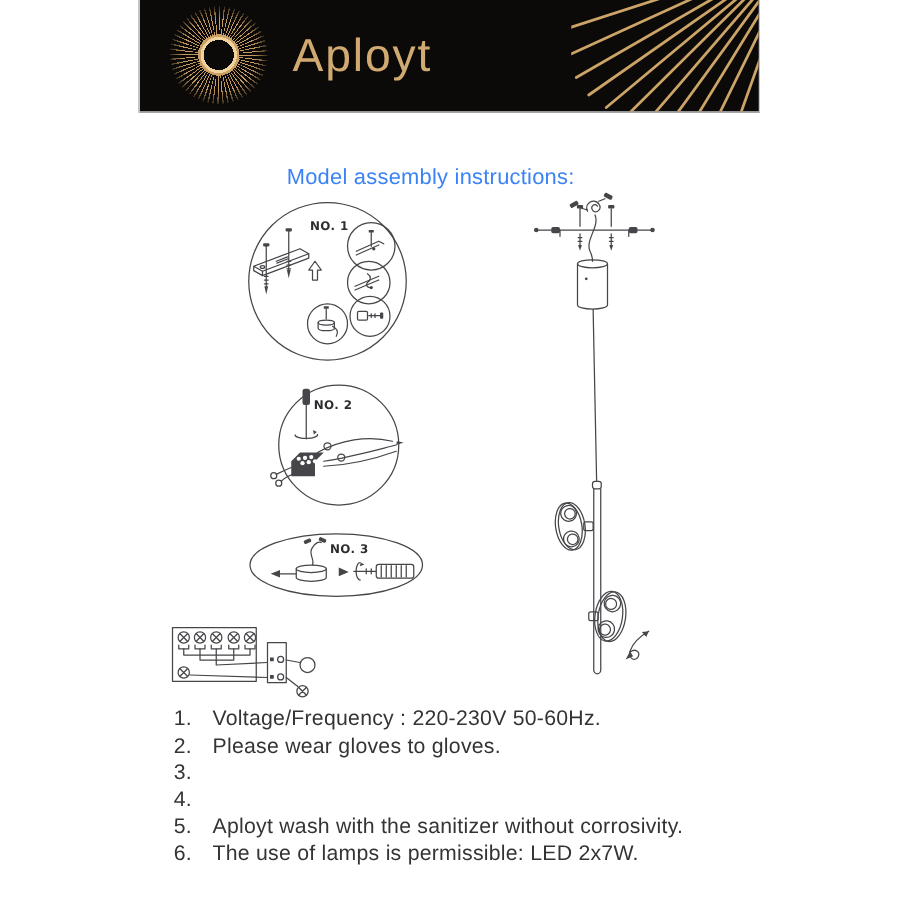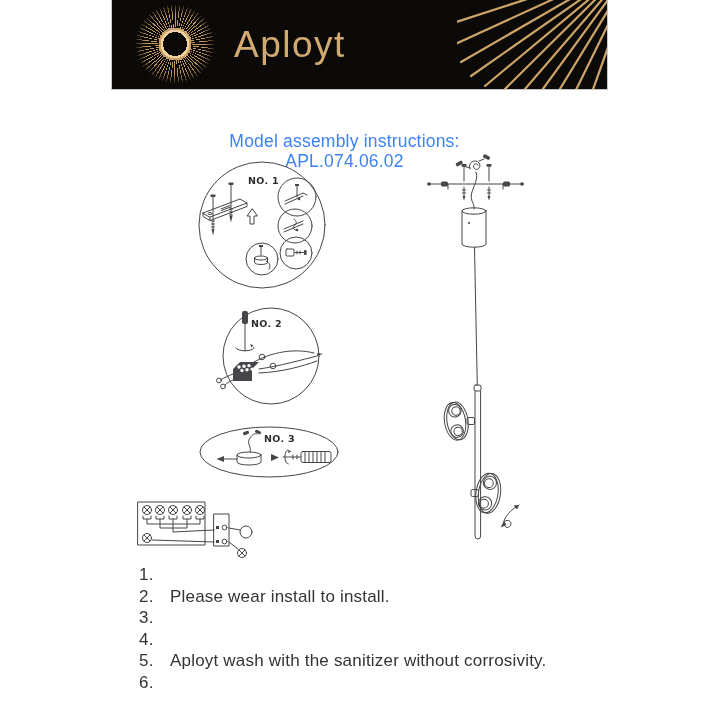--- a/index.html
+++ b/index.html
@@ -65,21 +65,20 @@
       <line x1="164" y1="-18" x2="80" y2="97"></line>
       <line x1="166" y1="-14" x2="98" y2="97"></line>
       <line x1="168" y1="-10" x2="116" y2="96"></line>
       <line x1="170" y1="-6" x2="134" y2="95"></line>
     </g>
   </svg>
 </div>
 
 <div class="titleblock">
   <div>Model assembly instructions:</div>
-  <div>APL.074.06.02</div>
 </div>
 
 <svg class="drawings" width="720" height="720" viewBox="0 0 720 720">
 
   <g>
     <circle class="ln" cx="262" cy="225" r="63"></circle>
     <text class="figlabel" x="248" y="184">NO. 1</text>
 
     <path class="ln" d="M203,213 L240,199 L247,203 L210,217 Z"></path>
     <path class="ln" d="M203,213 L203,216.5 L210,220.5 L210,217"></path>
@@ -294,31 +293,33 @@
 
     <path class="ln" d="M519,505 C512,509 506,515 504,521 C502.5,527 508,529.5 510.5,525.5 C512.5,521.5 508,518.5 504.5,521.5"></path>
     <path class="fill" d="M519,505 l-5.5,0.5 l3.5,4 Z"></path>
     <path class="fill" d="M504,521 l-3.5,6.5 l6,-2.5 Z"></path>
   </g>
 </svg>
 
 <ol class="notes">
   <li>
     <span class="num">1.</span>
+    <span class="txt">Voltage/Frequency : 220-230V 50-60Hz.</span>
   </li>
   <li>
     <span class="num">2.</span>
-    <span class="txt">Please wear install to install.</span>
+    <span class="txt">Please wear gloves to gloves.</span>
   </li>
   <li>
     <span class="num">3.</span>
   </li>
   <li>
     <span class="num">4.</span>
   </li>
   <li>
     <span class="num">5.</span>
     <span class="txt">Aployt wash with the sanitizer without corrosivity.</span>
   </li>
   <li>
     <span class="num">6.</span>
+    <span class="txt">The use of lamps is permissible: LED 2x7W.</span>
   </li>
 </ol>
 
 </body></html>

